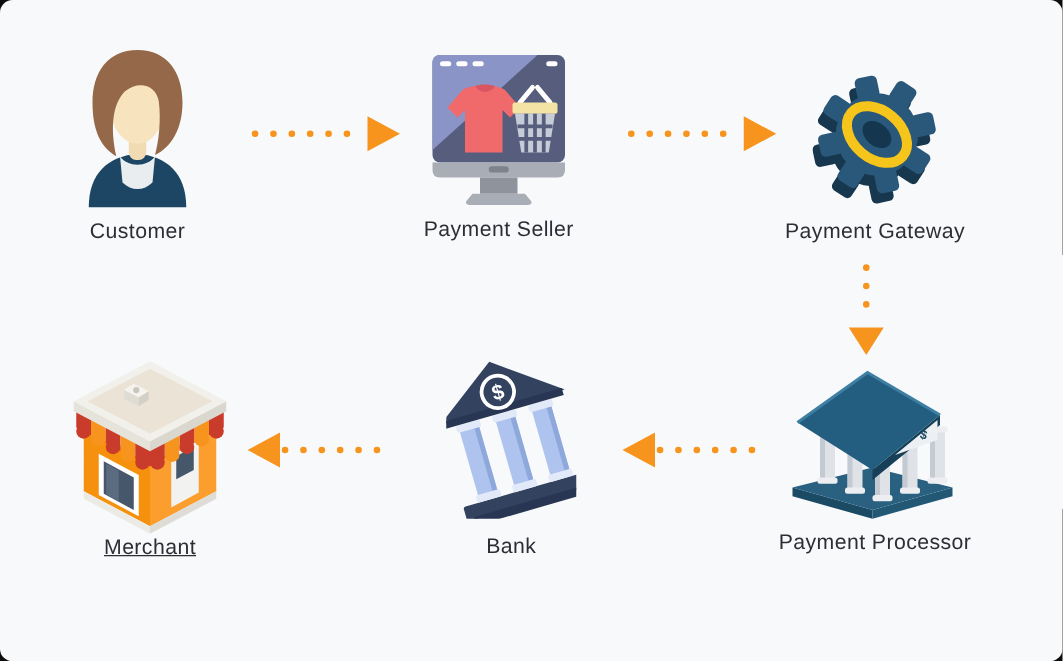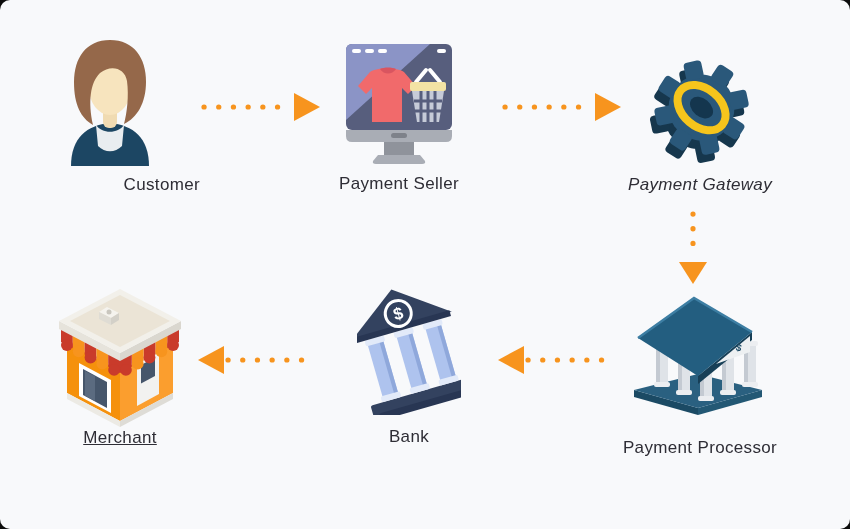--- a/index.html
+++ b/index.html
@@ -4,31 +4,31 @@
 <style>
   html,body{margin:0;padding:0;}
   .frame{position:relative;width:850px;height:529px;background:#0c0c0c;overflow:hidden;
          font-family:"Liberation Sans",sans-serif;}
   .canvas{position:absolute;inset:0;background:#f8f9fb;border-radius:10px;}
   .node{position:absolute;width:180px;text-align:center;}
   .node svg{display:block;margin:0 auto;}
   .node-label{font-size:17px;font-weight:500;color:#2e2d35;letter-spacing:.02em;line-height:22px;}
   .arrow{position:absolute;}
   #node-customer{left:20px;top:38px;}
-  #node-customer .node-label{margin-top:8px;text-align:right;}
+  #node-customer .node-label{margin-top:8px;}
   #node-online-seller{left:309px;top:42px;}
   #node-online-seller .node-label{margin-top:9px;}
   #node-payment-gateway{left:610px;top:50px;}
-  #node-payment-gateway .node-label{margin-top:2px;font-style:italic;}
+  #node-payment-gateway .node-label{margin-top:2px;}
   #node-merchant{left:30px;top:287px;}
   #node-merchant .node-label{margin-top:0px;text-decoration:underline;}
   #node-bank{left:319px;top:281px;}
   #node-bank .node-label{margin-top:11px;text-align:center;}
   #node-payment-processor{left:610px;top:292px;}
-  #node-payment-processor .node-label{margin-top:21px;}
+  #node-payment-processor .node-label{margin-top:7px;}
   #arrow-1{left:198px;top:90px;}
   #arrow-2{left:499px;top:90px;}
   #arrow-3{left:676px;top:208px;}
   #arrow-4{left:496px;top:343px;}
   #arrow-5{left:196px;top:343px;}
 </style>
 </head>
 <body>
 
 <div class="frame">

